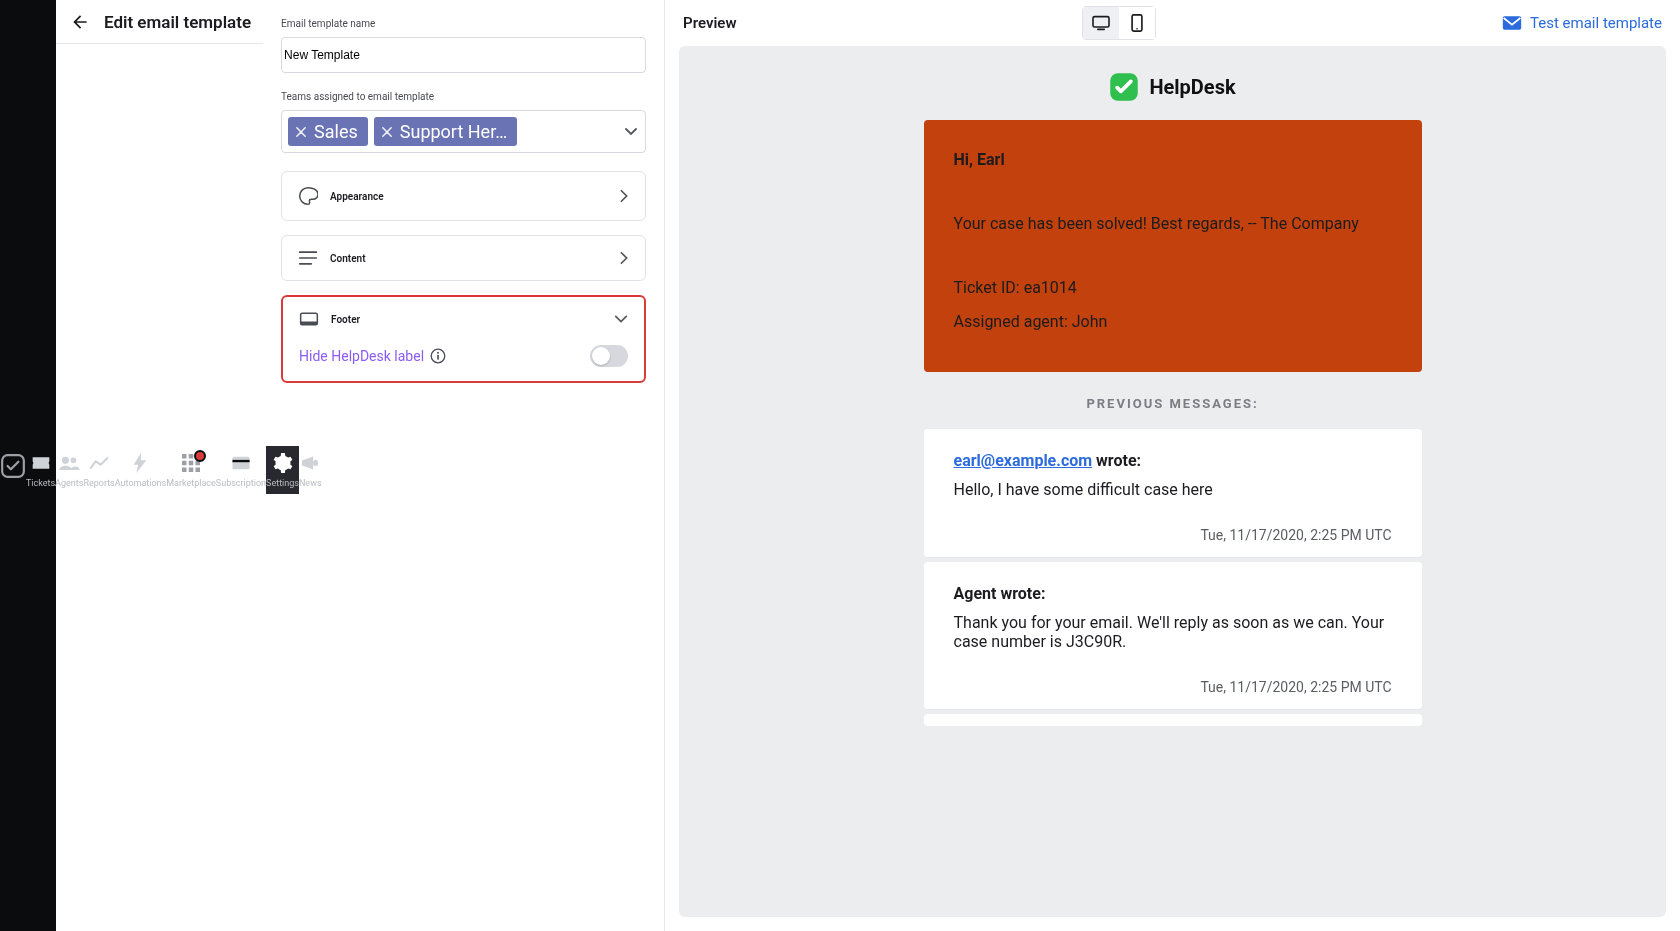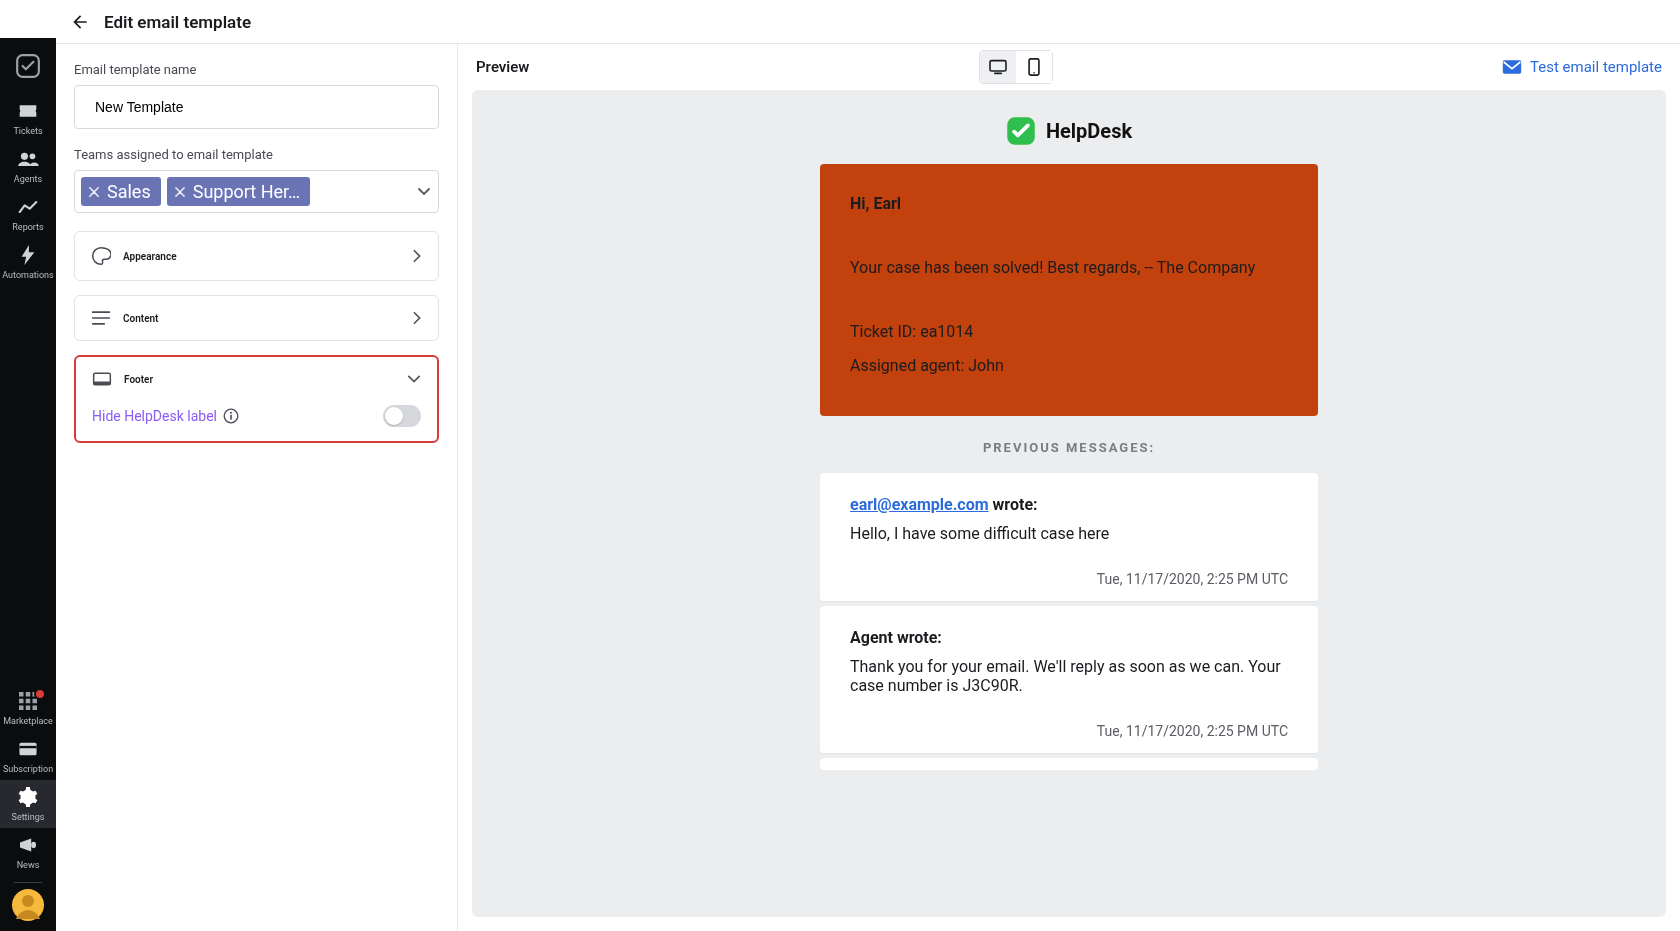--- a/index.html
+++ b/index.html
@@ -1,35 +1,35 @@
 <!DOCTYPE html>
 <html><head>
 <meta charset="utf-8">
 <style>
 * { box-sizing: border-box; margin: 0; padding: 0; }
 body { font-family: -apple-system, BlinkMacSystemFont, "Segoe UI", Roboto, Helvetica, Arial, sans-serif; background: #fff; color: #1b1b20; width: 1680px; height: 931px; overflow: hidden; }
 .app { display: flex; height: 931px; }
-.sidebar { width: 56px; background: #0b0c0e; color: #d0d2d6; display: flex; flex-direction: column; align-items: center; padding-top: 8px; margin-top: 38px; }
+.sidebar { width: 56px; background: #0b0c0e; color: #d0d2d6; display: flex; flex-direction: row; align-items: center; padding-top: 8px; }
 .sidebar .logo-box { width: 40px; height: 40px; display: flex; align-items: center; justify-content: center; margin-bottom: 8px; }
 .sidebar .nav-item { width: 56px; display: flex; flex-direction: column; align-items: center; justify-content: center; padding: 6px 0; cursor: pointer; position: relative; }
 .sidebar .nav-item .icn { width: 22px; height: 22px; display: flex; align-items: center; justify-content: center; color: #cfd2d6; }
 .sidebar .nav-item .lbl { font-size: 9px; color: #b9bcc1; margin-top: 4px; }
 .sidebar .spacer { flex: 1; }
 .sidebar .nav-item.active { background: #27292e; }
 .sidebar .divider { width: 28px; height: 1px; background: #3a3d42; margin: 6px 0; }
 .sidebar .avatar { width: 32px; height: 32px; border-radius: 50%; overflow: visible; margin-bottom: 10px; }
 .badge-dot { position: absolute; top: 4px; right: 10px; width: 12px; height: 12px; background: #d93a3a; border-radius: 50%; border: 2px solid #0b0c0e; }
-.main { flex: 1; display: flex; flex-direction: column; }
+.main { flex: 1; display: flex; flex-direction: row; }
 .topbar { height: 44px; border-bottom: 1px solid #e6e7ea; display: flex; align-items: center; padding: 0 12px; gap: 12px; }
 .topbar .back { width: 24px; height: 24px; display: flex; align-items: center; justify-content: center; cursor: pointer; }
 .topbar .title { font-size: 17px; font-weight: 600; }
 .body { flex: 1; display: flex; }
 .leftcol { width: 402px; border-right: 1px solid #e6e7ea; padding: 18px; background: #fff; }
-.label { font-size: 13px; color: #484a51; margin-bottom: 8px; }
-.input { width: 100%; height: 44px; border: 1px solid #d7d9de; border-radius: 4px; padding: 0 20px; font-size: 14px; background: #fff; }
+.label { font-size: 10px; color: #484a51; margin-bottom: 8px; }
+.input { width: 100%; height: 36px; border: 1px solid #d7d9de; border-radius: 4px; padding: 0 2px; font-size: 12px; background: #fff; }
 .field { margin-bottom: 18px; }
 .multiselect { display: flex; align-items: center; flex-wrap: wrap; gap: 6px; border: 1px solid #d7d9de; border-radius: 4px; padding: 6px 30px 6px 6px; position: relative; min-height: 36px; }
 .chip { display: inline-flex; align-items: center; background: #6a74b5; color: #fff; border-radius: 3px; font-size: 18px; padding: 4px 10px 4px 6px; gap: 6px; }
 .chip .x { width: 14px; height: 14px; display: inline-flex; align-items: center; justify-content: center; opacity: .9; }
 .caret { position: absolute; right: 8px; top: 50%; transform: translateY(-50%); color: #55585f; }
 .card { border: 1px solid #e0e2e6; border-radius: 6px; margin-top: 14px; background: #fff; }
 .card-head { display: flex; align-items: center; gap: 12px; padding: 14px 16px; cursor: pointer; }
 .card-head .ctitle { font-size: 10px; font-weight: 600; }
 .card-head .chev { margin-left: auto; color: #55585f; }
 .card.highlight { border: 2px solid #d93a3a; border-radius: 6px; }

